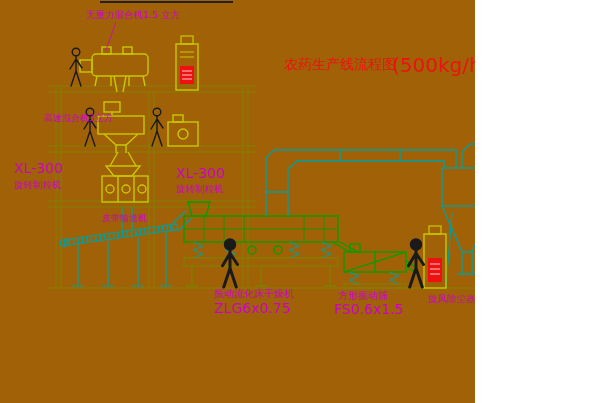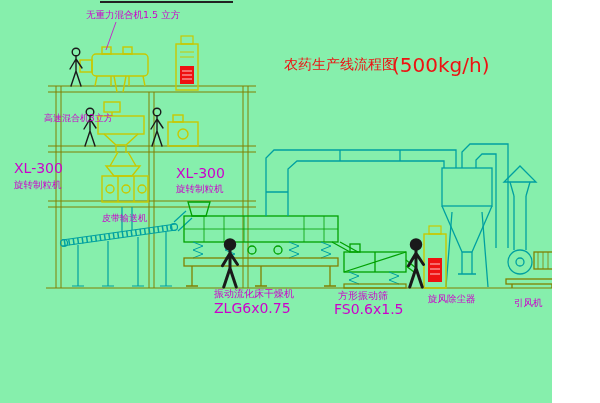--- a/index.html
+++ b/index.html
@@ -1,19 +1,19 @@
 <!DOCTYPE html>
 <html><head>
 <meta charset="utf-8">
 <style>
   html,body{margin:0;padding:0;background:#ffffff;}
   .screen{
     position:relative;
-    width:552px;height:403px;
-    background:#86efac;
+    width:475px;height:403px;
+    background:#a16207;
     overflow:hidden;
     font-family:"DejaVu Sans","Liberation Sans",sans-serif;
   }
   svg{display:block;}
   svg text{font-family:"DejaVu Sans","Liberation Sans",sans-serif;}
   .lbl{fill:#cc00cc;}
   .title-red{fill:#ee1111;}
 </style>
 </head>
 <body>

